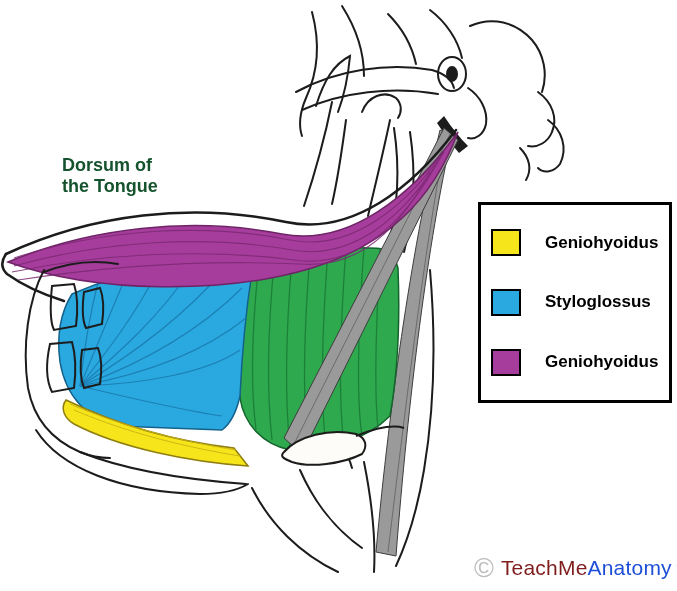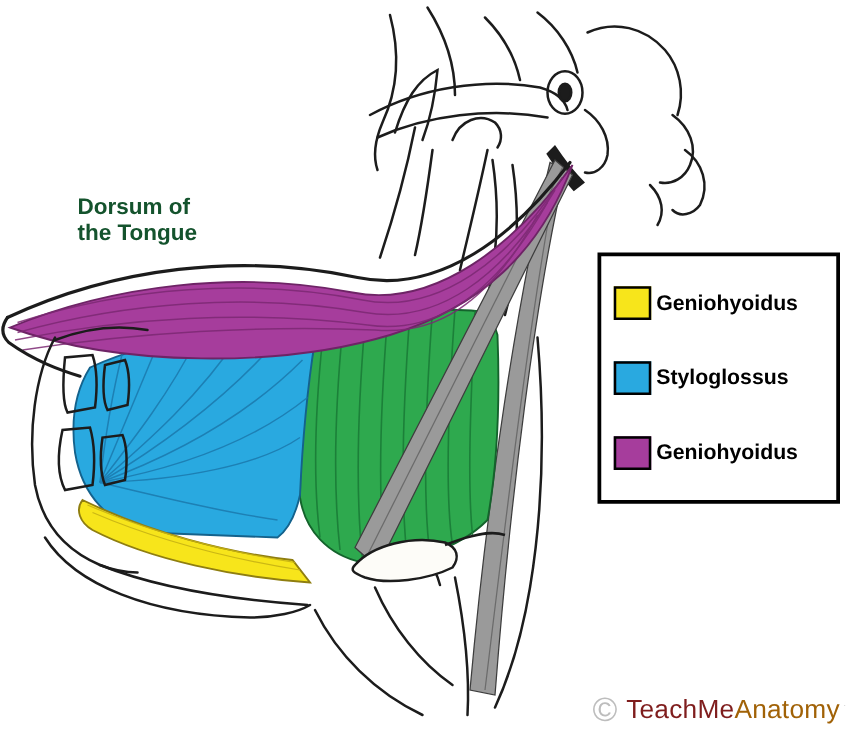--- a/index.html
+++ b/index.html
@@ -17,36 +17,36 @@
     color:#14532d;
   }
 
   .legend{
     position:absolute;left:478px;top:202px;width:194px;height:201px;
     background:#ffffff;border:3px solid #000;
     box-sizing:border-box;
     display:flex;flex-direction:column;justify-content:space-around;
     padding:8px 10px;
   }
-  .legend-row{display:flex;align-items:center;gap:4px;}
+  .legend-row{display:flex;align-items:center;gap:24px;}
   .legend-swatch{
     width:30px;height:27px;border:2px solid #000;box-sizing:border-box;flex:0 0 auto;
   }
   .legend-label{font-weight:bold;font-size:17px;color:#000;white-space:nowrap;}
 
   .watermark{
     position:absolute;left:474px;top:551px;height:34px;
     display:flex;align-items:center;gap:7px;
   }
   .wm-copy{
     font-size:27px;color:#bdbdbd;line-height:1;font-weight:400;
   }
   .wm-text{font-size:21px;letter-spacing:.2px;}
   .wm-light{color:#7f1d1d;}
-  .wm-dark{color:#a16207;}
+  .wm-dark{color:#1d4ed8;}
   .wm-suffix{font-size:7px;color:#cfcfcf;align-self:flex-start;margin-top:9px;margin-left:-4px;}
 </style>
 </head>
 <body>
 
 <div class="stage">
 
   <svg class="illustration" width="677" height="591" viewBox="0 0 677 591">
 
     <g stroke="#1c1c1c" stroke-width="2" fill="none" stroke-linecap="round">

